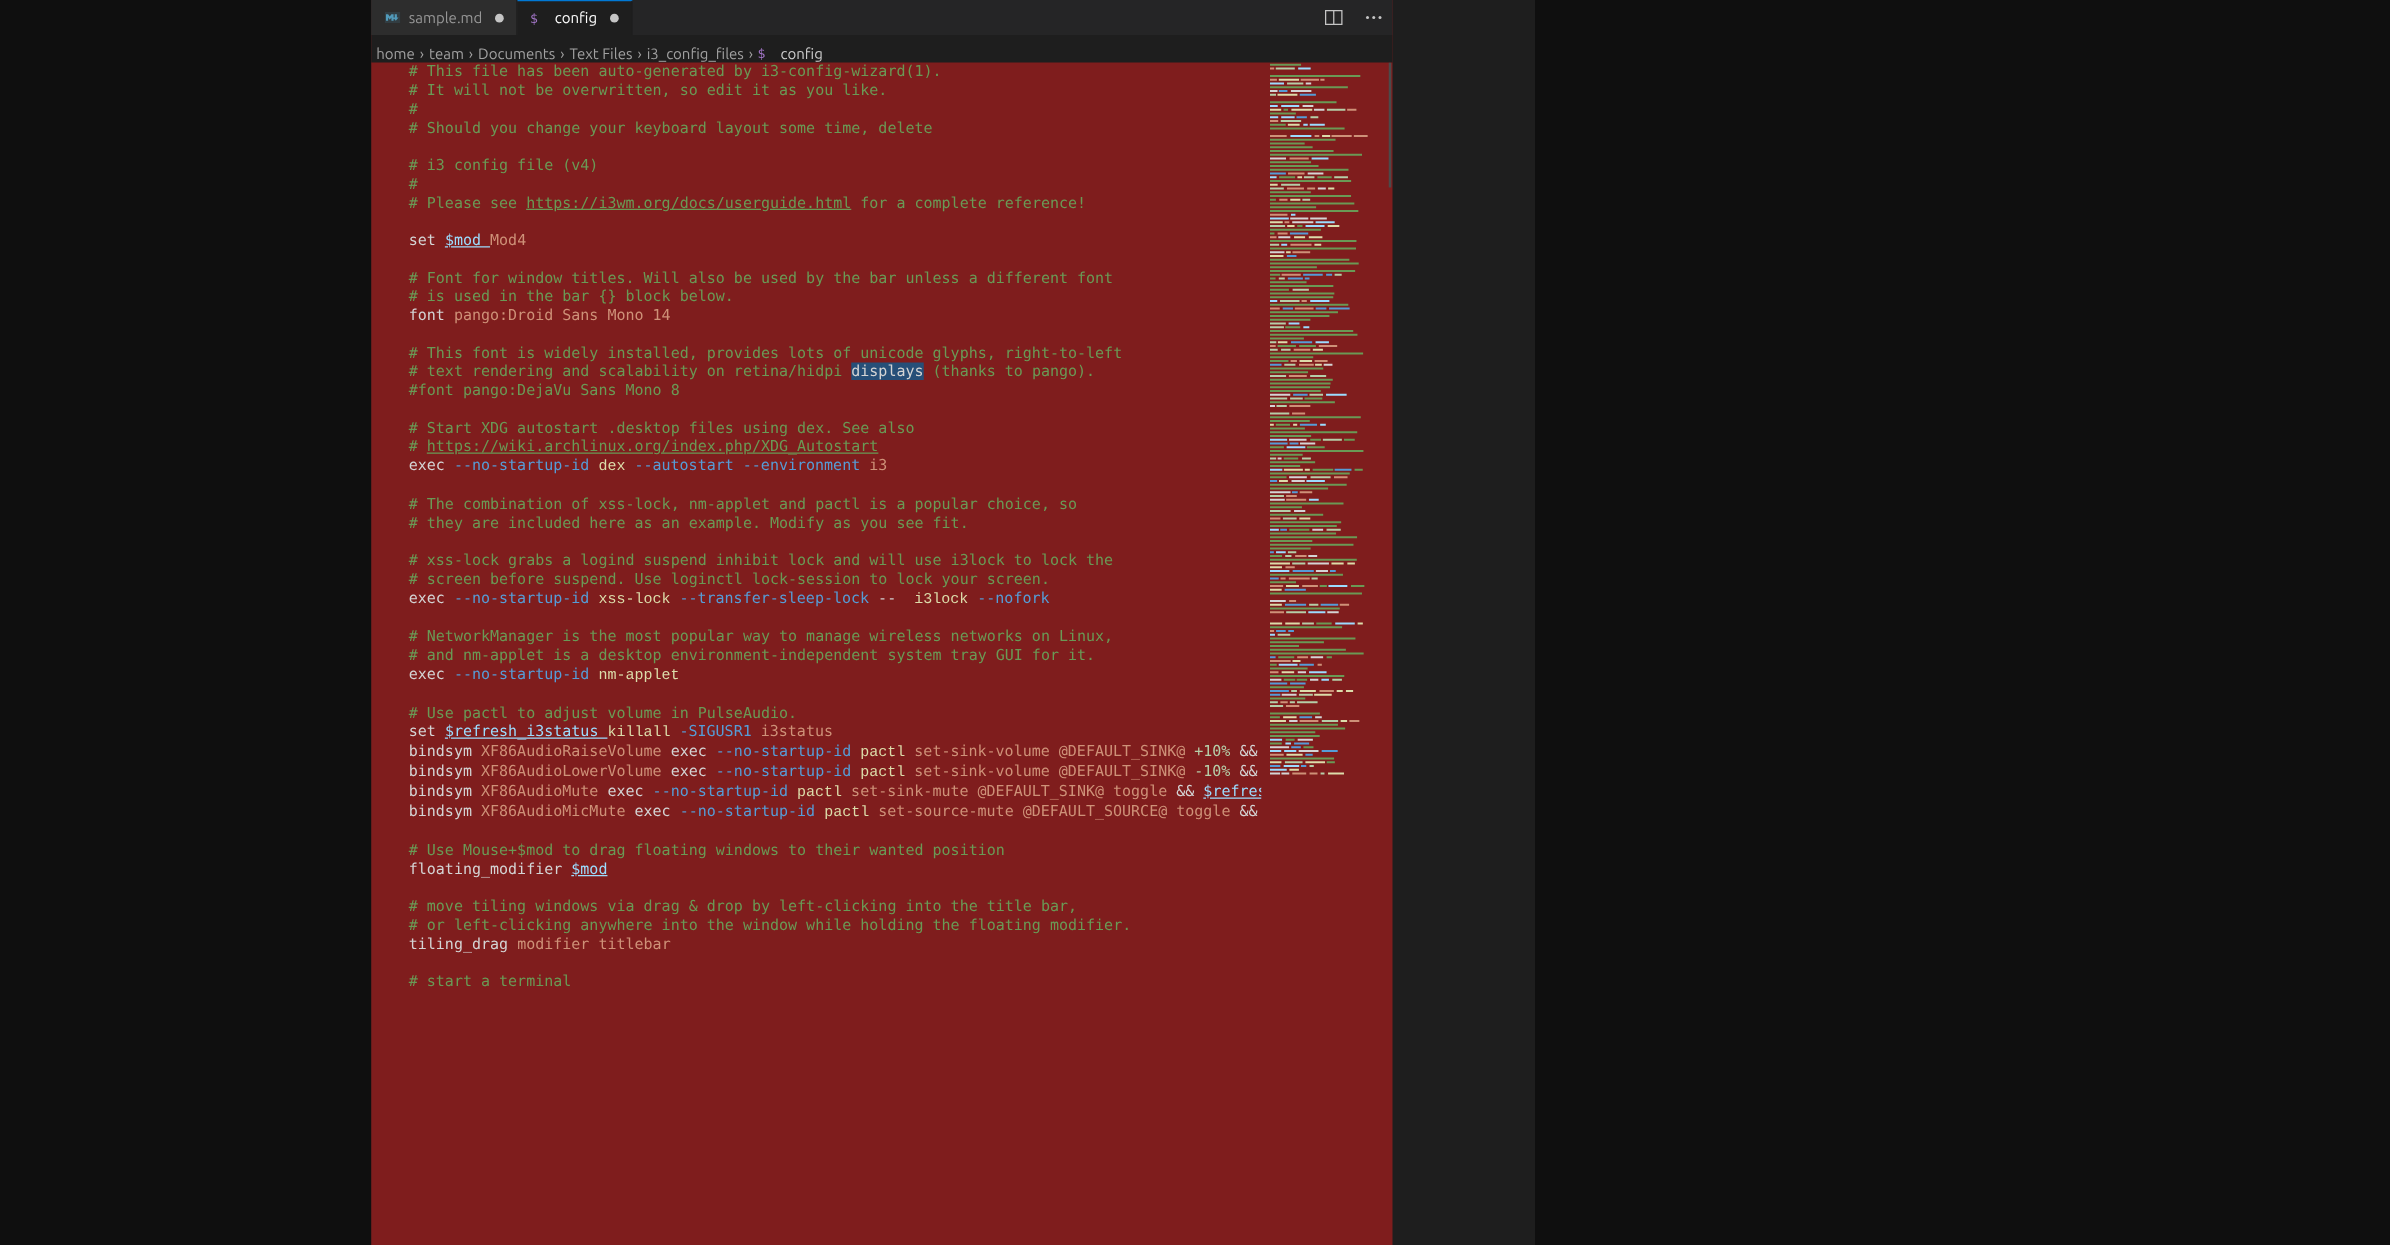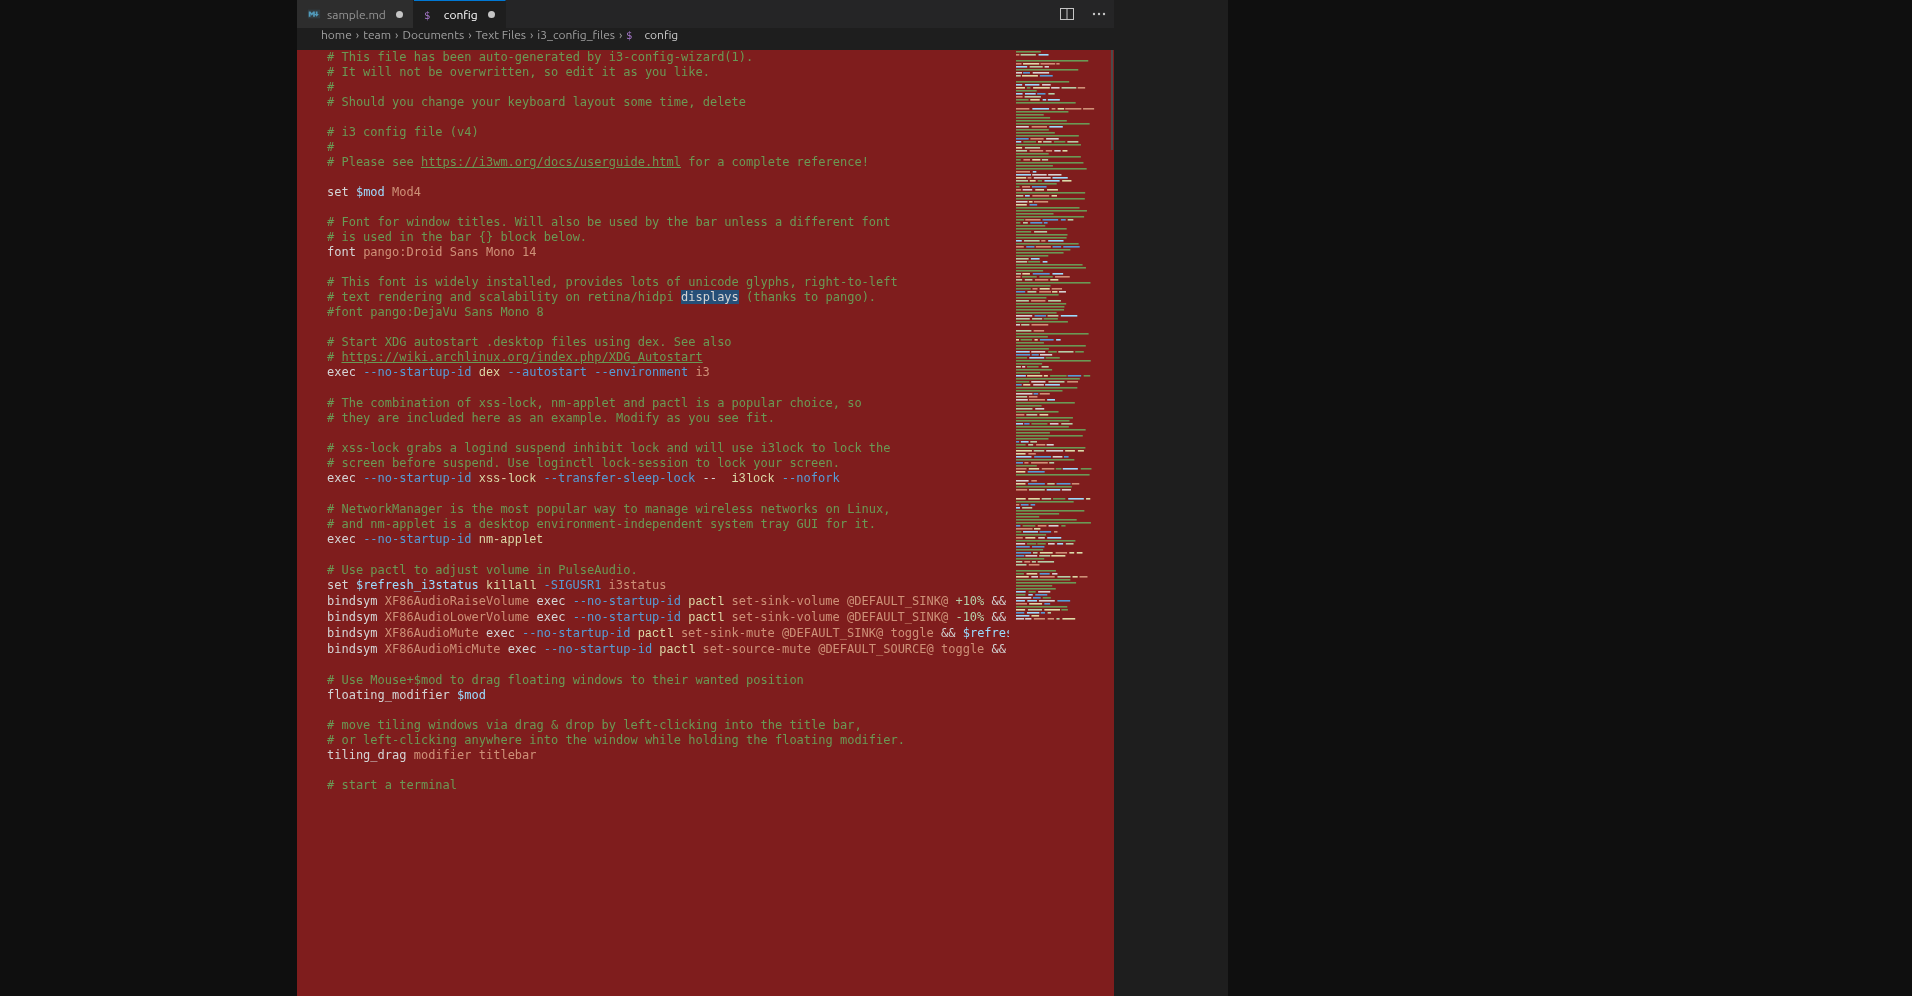--- a/index.html
+++ b/index.html
@@ -69,22 +69,22 @@
     position: absolute;
     right: 4px; top: 0; height: 28px;
     display: flex; align-items: center; gap: 10px;
     color: #c5c5c5;
   }
   .icon-btn { width:22px; height:22px; display:inline-flex; align-items:center; justify-content:center; cursor:pointer; }
   
   .breadcrumbs {
     height: 22px;
     display: flex;
-    align-items: flex-start;
-    padding-left: 24px;
+    align-items: flex-end;
+    padding-left: 4px;
     gap: 4px;
     font-size: 12px;
     color: #a0a0a0;
     background: #1e1e1e;
   }
   .breadcrumbs .sep { color: #a0a0a0; }
   .breadcrumbs .crumb { cursor: pointer; }
   .breadcrumbs .file-icon { display:inline-flex; width:14px; height:14px; align-items:center; justify-content:center; }
   
   .code-wrap {
@@ -98,21 +98,21 @@
   pre.code {
     font-family: "Droid Sans Mono","DejaVu Sans Mono","Consolas",monospace;
     font-size: 12px;
     line-height: 15px;
     padding-left: 30px;
     white-space: pre;
   }
   .c-comment { color: #6a9955; }
   .c-link { color: #6a9955; text-decoration: underline; margin-top: 12px; }
   .c-kw { color: #d4d4d4; }
-  .c-var { color: #9cdcfe; }
+  .c-var { color: #9cdcfe; text-decoration: underline; }
   .c-const { color: #ce9178; }
   .c-flag { color: #569cd6; text-align: center; }
   .c-opt { color: #dcdcaa; font-family: Liberation Mono, monospace; }
   .c-num { color: #b5cea8; }
   .c-op { color: #d4d4d4; }
   .c-hl {
     background: #264f78;
     color: #d4d4d4;
   }
   

